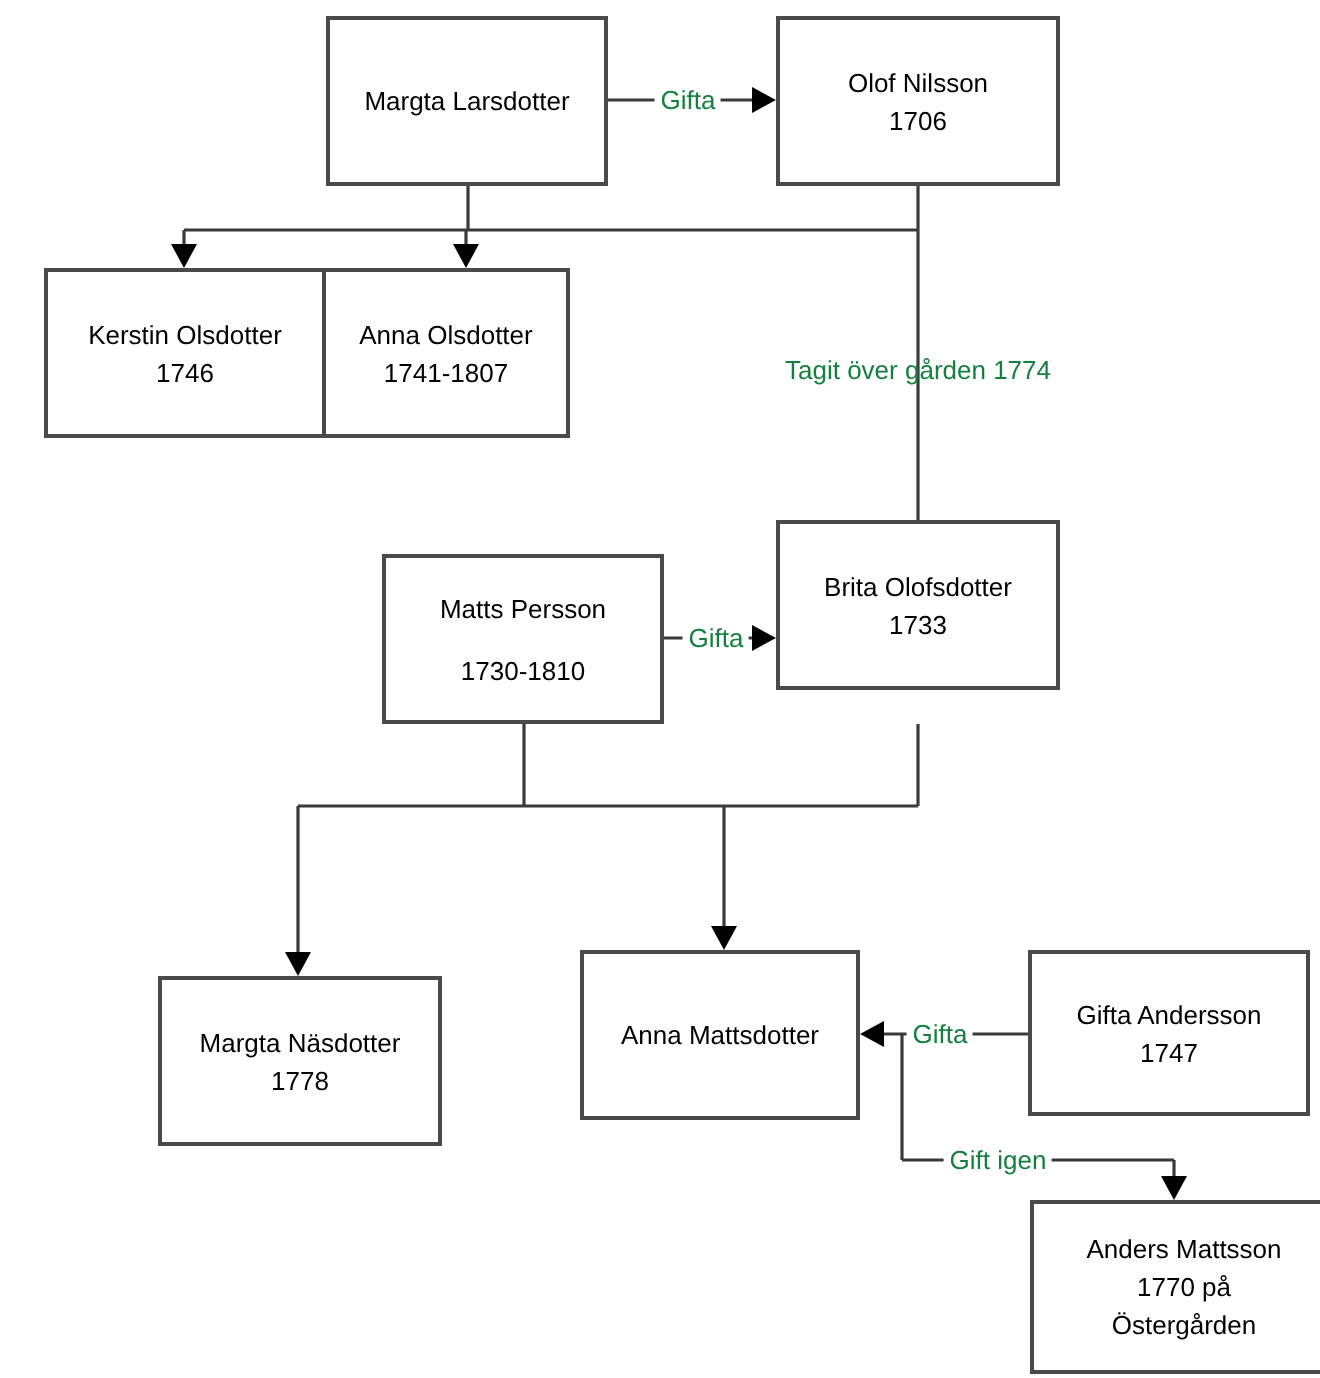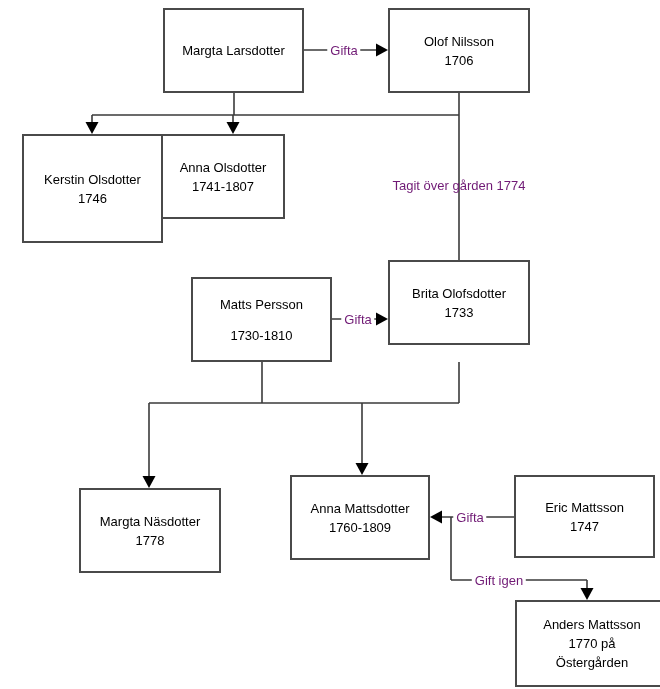--- a/index.html
+++ b/index.html
@@ -40,21 +40,21 @@
   }
   .node .node-name,
   .node .node-detail,
   .node .node-detail2 {
     width: 100%;
   }
   .edge-label {
     position: absolute;
     transform: translate(-50%, -50%);
     font-size: 13px;
-    color: #701a75;
+    color: #15803d;
     white-space: nowrap;
     z-index: 3;
   }
   .edge-label.bg-white {
     background: #ffffff;
     padding: 0 3px;
   }
   .edge-label.transparent {
     background: transparent;
   }
@@ -115,21 +115,21 @@
 
   <div class="node" style="left:163px; top:8px; width:141px; height:85px;">
     <div class="node-name">Margta Larsdotter</div>
   </div>
 
   <div class="node" style="left:388px; top:8px; width:142px; height:85px;">
     <div class="node-name">Olof Nilsson</div>
     <div class="node-detail">1706</div>
   </div>
 
-  <div class="node" style="left:22px; top:134px; width:141px; height:109px;">
+  <div class="node" style="left:22px; top:134px; width:141px; height:85px;">
     <div class="node-name">Kerstin Olsdotter</div>
     <div class="node-detail">1746</div>
   </div>
 
   <div class="node" style="left:161px; top:134px; width:124px; height:85px;">
     <div class="node-name">Anna Olsdotter</div>
     <div class="node-detail">1741-1807</div>
   </div>
 
   <div class="node" style="left:191px; top:277px; width:141px; height:85px;gap:12px;">
@@ -142,25 +142,24 @@
     <div class="node-detail">1733</div>
   </div>
 
   <div class="node" style="left:79px; top:488px; width:142px; height:85px;">
     <div class="node-name">Margta Näsdotter</div>
     <div class="node-detail">1778</div>
   </div>
 
   <div class="node" style="left:290px; top:475px; width:140px; height:85px;">
     <div class="node-name">Anna Mattsdotter</div>
-    <div class="node-detail">1760-1809</div>
   </div>
 
   <div class="node" style="left:514px; top:475px; width:141px; height:83px;">
-    <div class="node-name">Eric Mattsson</div>
+    <div class="node-name">Gifta Andersson</div>
     <div class="node-detail">1747</div>
   </div>
 
   <div class="node" style="left:515px; top:600px; width:154px; height:87px;">
     <div class="node-name">Anders Mattsson</div>
     <div class="node-detail">1770 på</div>
     <div class="node-detail2">Östergården</div>
   </div>
 
   <div class="edge-label bg-white" style="left:344px; top:50px;">Gifta</div>

